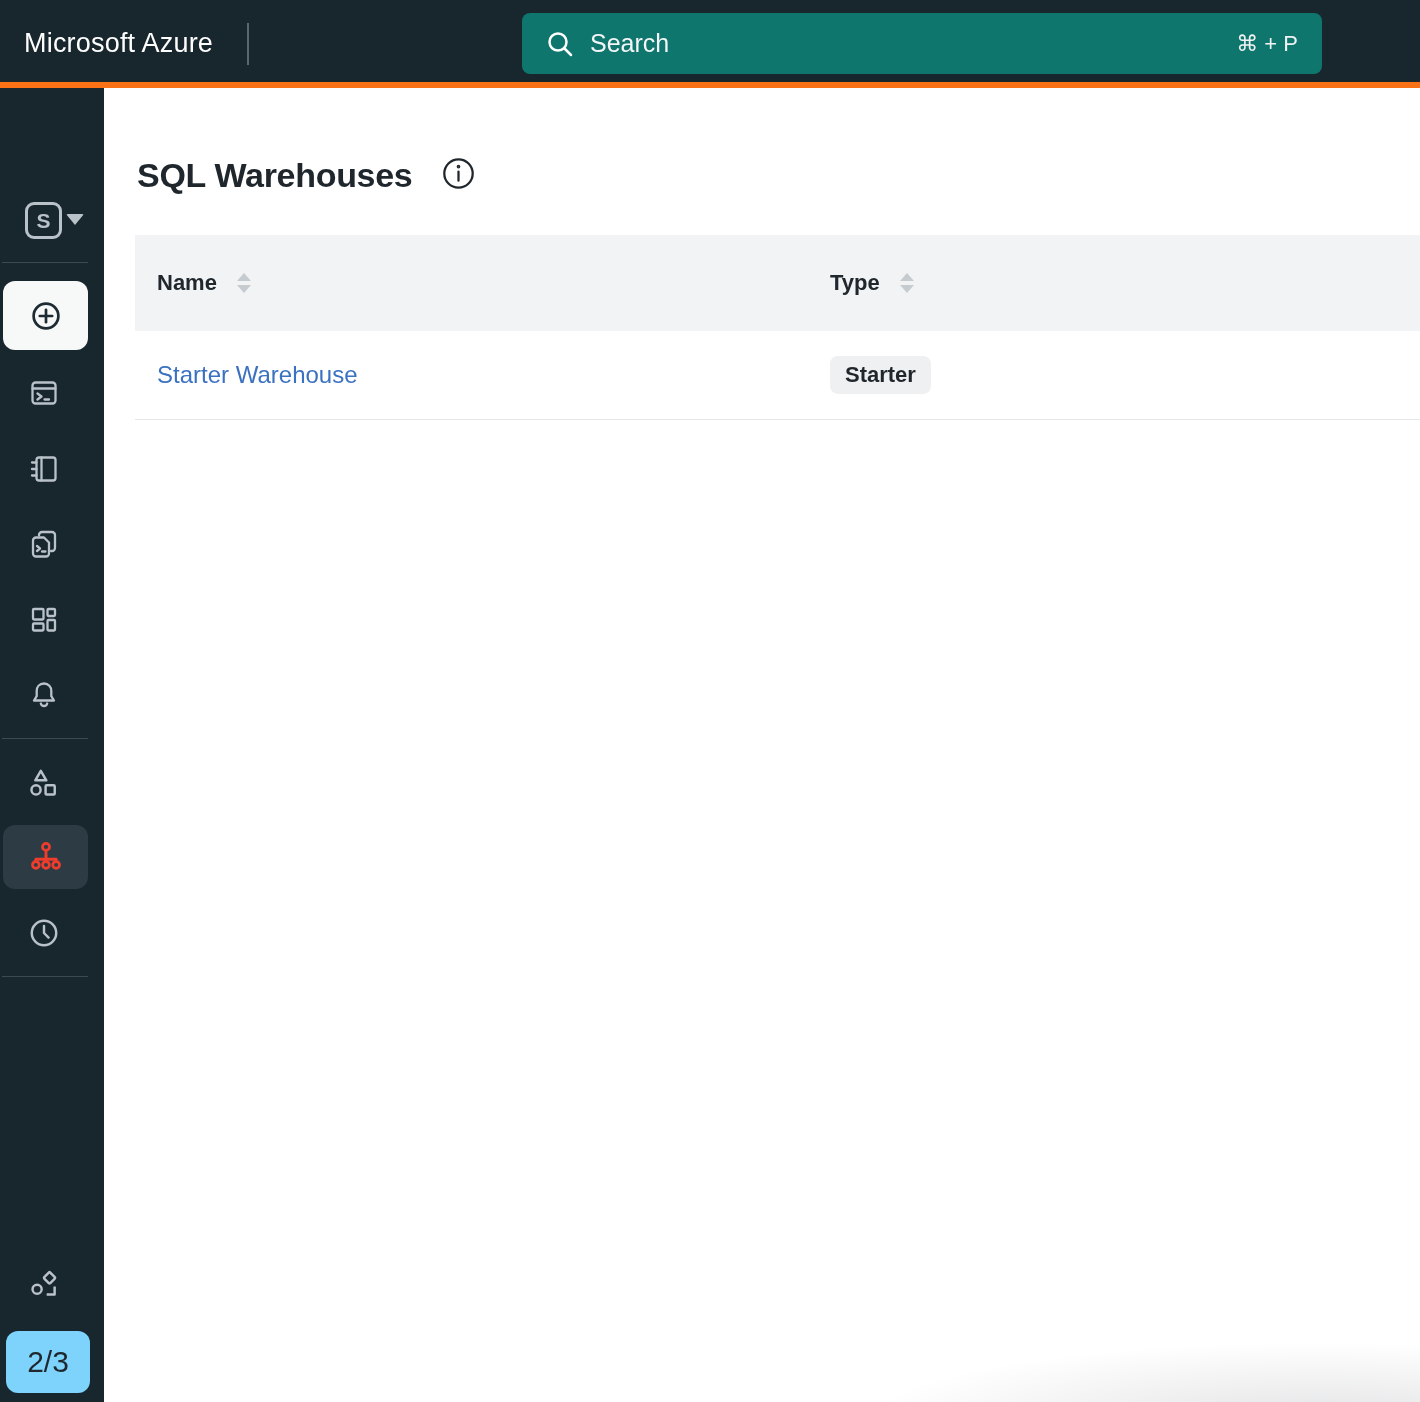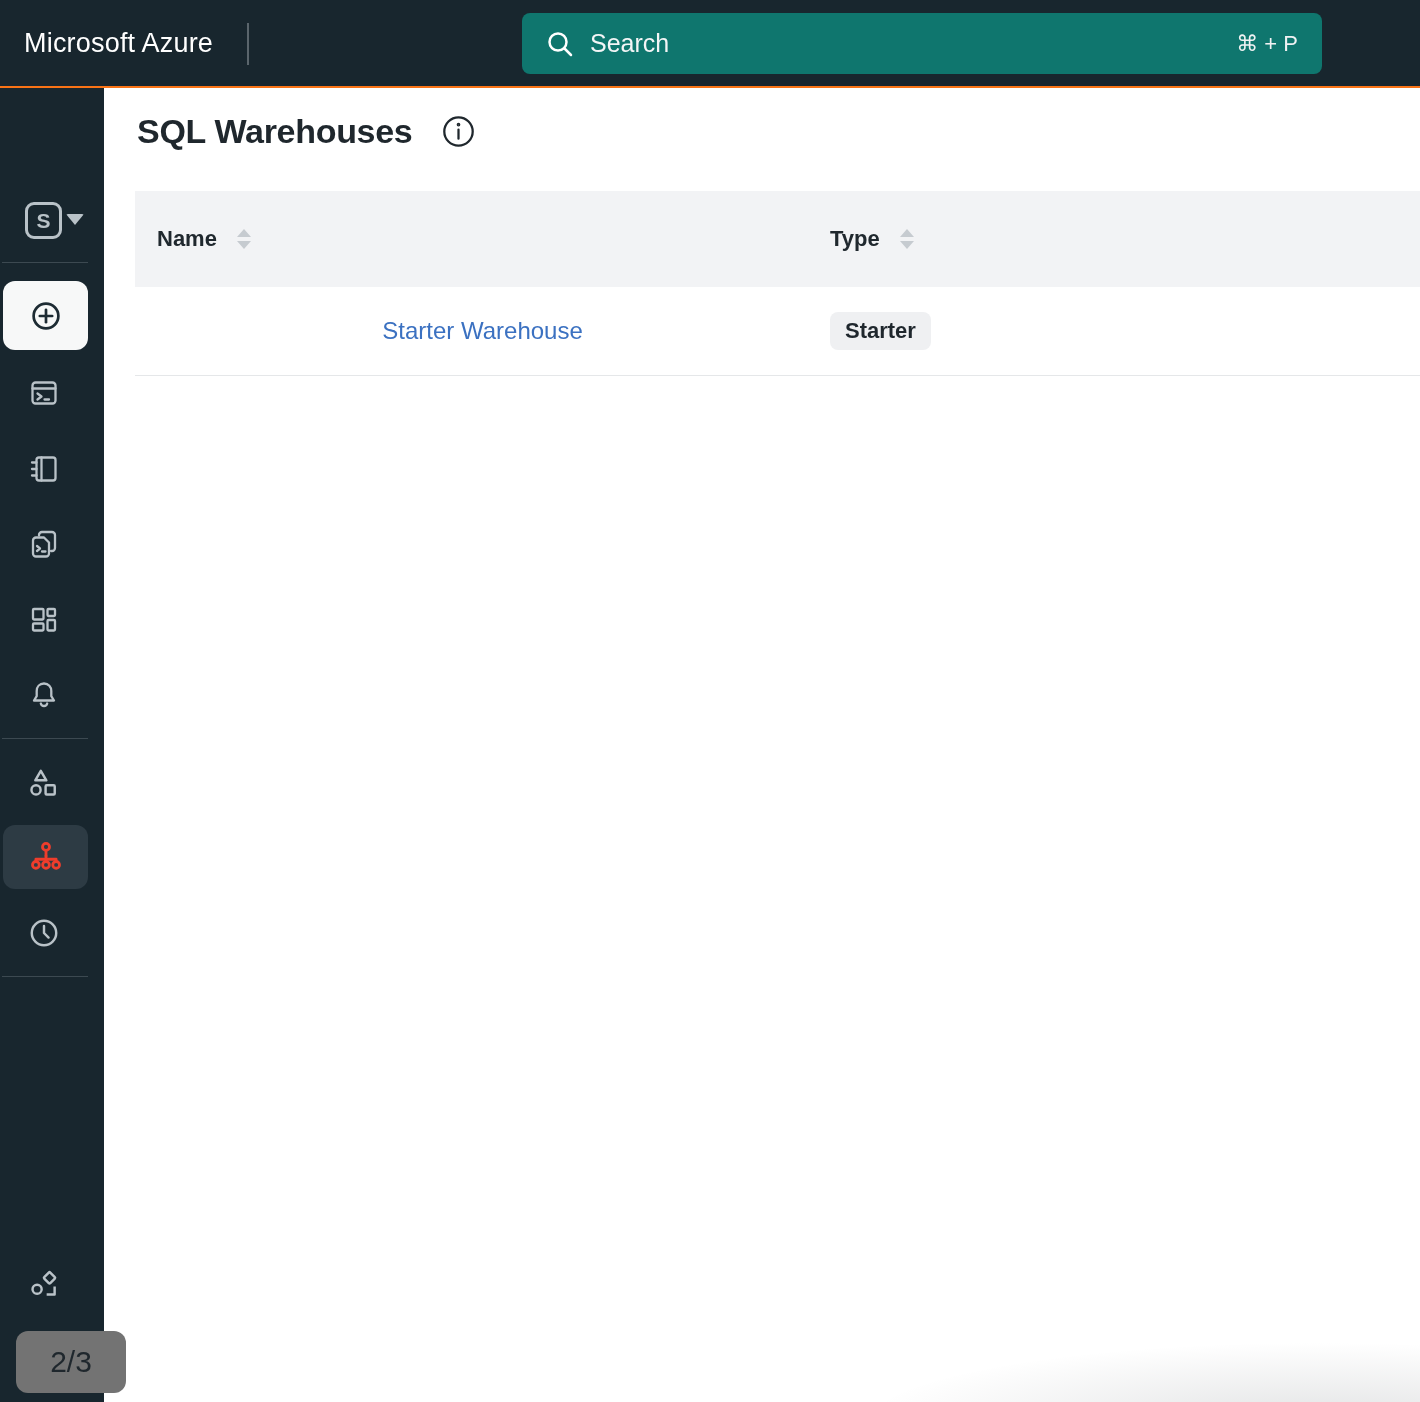--- a/index.html
+++ b/index.html
@@ -1,21 +1,21 @@
 <!DOCTYPE html>
 <html><head>
 <meta charset="utf-8">
 <style>
   * { margin:0; padding:0; box-sizing:border-box; }
   html,body { width:1420px; height:1402px; overflow:hidden; background:#fff;
     font-family:"Liberation Sans", sans-serif; }
 
   
   .topbar { position:absolute; left:0; top:0; width:1420px; height:88px;
-    background:#18262e; border-bottom:2px solid #f97316; z-index:5; }
+    background:#18262e; border-bottom:6px solid #f97316; z-index:5; }
   .azure-label { position:absolute; left:24px; top:0; height:86px; display:flex;
     align-items:center; color:#fff; font-size:27px; font-weight:400; letter-spacing:.2px; }
   .topbar-divider { position:absolute; left:247px; top:23px; width:2px; height:42px;
     background:#5a656c; }
   .brand-group { position:absolute; left:264px; top:0; height:86px; display:flex;
     align-items:center; gap:14px; }
   .brand-word { color:#fff; font-size:31px; font-weight:700; letter-spacing:-.5px; }
 
   .searchbox { position:absolute; left:522px; top:13px; width:800px; height:61px;
     background:#0f766e; border-radius:8px; display:flex; align-items:center; }
@@ -36,42 +36,42 @@
     justify-content:center; color:#b9c2c8; font-size:21px; font-weight:700; cursor:pointer; }
   .ws-caret { position:absolute; left:66px; top:126px; width:0; height:0;
     border-left:9px solid transparent; border-right:9px solid transparent;
     border-top:11px solid #b9c2c8; border-radius:2px; cursor:pointer; }
   .new-btn { position:absolute; left:3px; top:193px; width:85px; height:69px;
     background:#f7f8f8; border-radius:12px; display:flex; align-items:center;
     justify-content:center; cursor:pointer; }
   .active-item { position:absolute; left:3px; top:737px; width:85px; height:64px;
     background:#2d3b44; border-radius:12px; display:flex; align-items:center;
     justify-content:center; cursor:pointer; }
-  .counter-badge { position:absolute; left:16px; top:1243px; width:110px; height:62px;
-    background:#737373; border-radius:12px; display:flex; align-items:center;
+  .counter-badge { position:absolute; left:6px; top:1243px; width:84px; height:62px;
+    background:#7dd3fc; border-radius:12px; display:flex; align-items:center;
     justify-content:center; font-size:30px; color:#1f272d; cursor:pointer; }
 
   
   .main { position:absolute; left:104px; top:88px; width:1316px; height:1314px;
     background:#fff; }
-  .page-head { display:flex; align-items:center; gap:29px; margin:24px 0 0 33px; }
+  .page-head { display:flex; gap:29px; margin:68px 0 0 33px; }
   .page-title { font-size:34px; font-weight:700; color:#1f272d; letter-spacing:-.3px; }
 
   .table { margin:40px 0 0 31px; width:calc(100% - 31px); }
   .thead { display:flex; align-items:center; height:96px; background:#f2f3f5; }
   .th { display:flex; align-items:center; font-size:22px; font-weight:600; color:#20282e; }
   .th-name { width:673px; padding-left:22px; }
   .th-type { padding-left:22px; }
   .sort { display:flex; flex-direction:column; gap:4px; margin-left:20px; cursor:pointer; }
   .tri-up { width:0; height:0; border-left:7px solid transparent;
     border-right:7px solid transparent; border-bottom:8px solid #c6cbd0; }
   .tri-down { width:0; height:0; border-left:7px solid transparent;
     border-right:7px solid transparent; border-top:8px solid #c6cbd0; }
   .trow { display:flex; align-items:center; height:89px; border-bottom:1px solid #e5e7e9; }
-  .td-name { width:673px; padding-left:22px;text-align:center; }
+  .td-name { width:673px; padding-left:22px; }
   .td-type { padding-left:22px; }
   .wh-link { color:#3b71c1; font-size:24px; text-decoration:none; cursor:pointer; }
   .type-badge { display:inline-block; background:#eff0f2; border-radius:8px;
     padding:6px 15px; font-size:22px; font-weight:600; color:#1f272d; }
 
   .corner-shadow { position:absolute; right:0; bottom:0; width:560px; height:70px;
     background:radial-gradient(120% 170% at 82% 130%, rgba(31,39,45,.13), rgba(31,39,45,0) 68%);
     pointer-events:none; }
 
   svg { display:block; }

